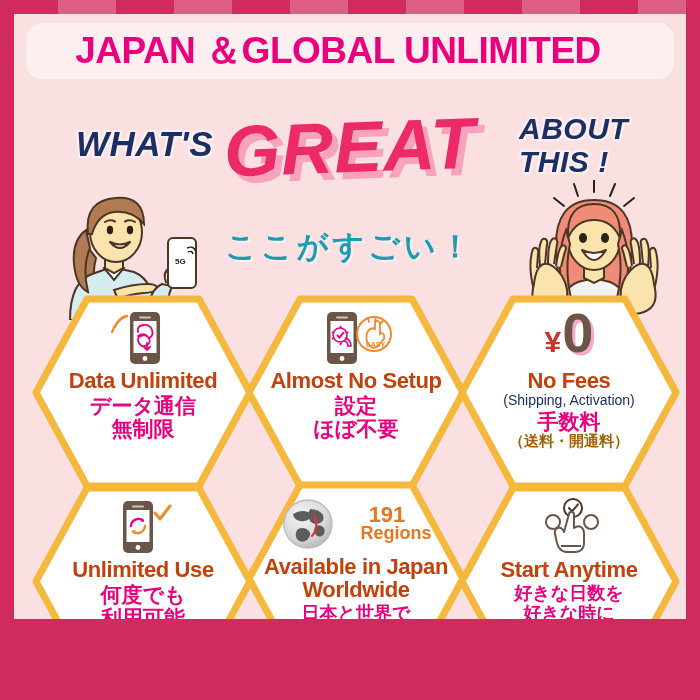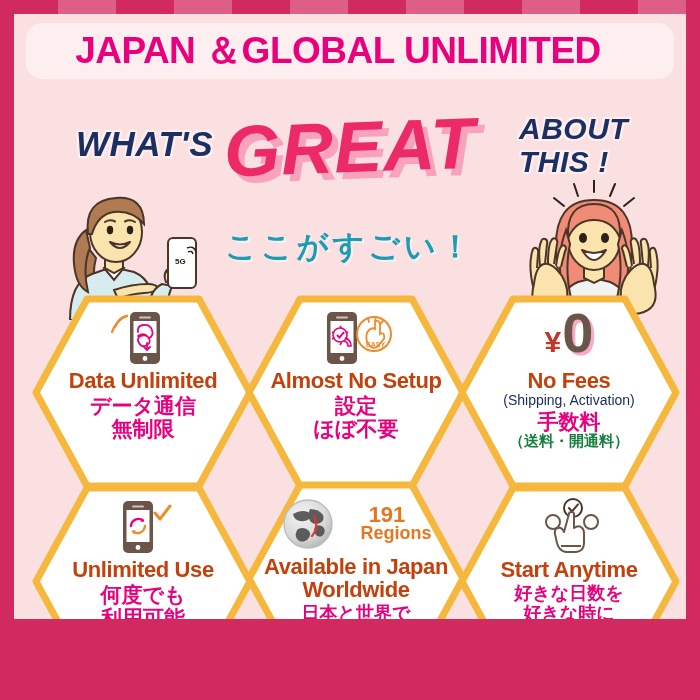--- a/index.html
+++ b/index.html
@@ -189,21 +189,21 @@
     color: #e8007d;
     line-height: 23px;
     text-align: center;
     margin-top: 2px;
     white-space: pre-line;
   }
   .hex-jp.small { font-size: 18px; line-height: 20px; }
   .hex-sub-jp {
     font-size: 15px;
     font-weight: bold;
-    color: #15803d;
+    color: #a16207;
     line-height: 16px;
     text-align: center;
     white-space: nowrap;
   }
 
   
   #hex-0 { top: 281px; left: 18px;  }
   #hex-1 { top: 281px; left: 231px; }
   #hex-2 { top: 281px; left: 444px; }
   #hex-3 { top: 470px; left: 18px;  }

